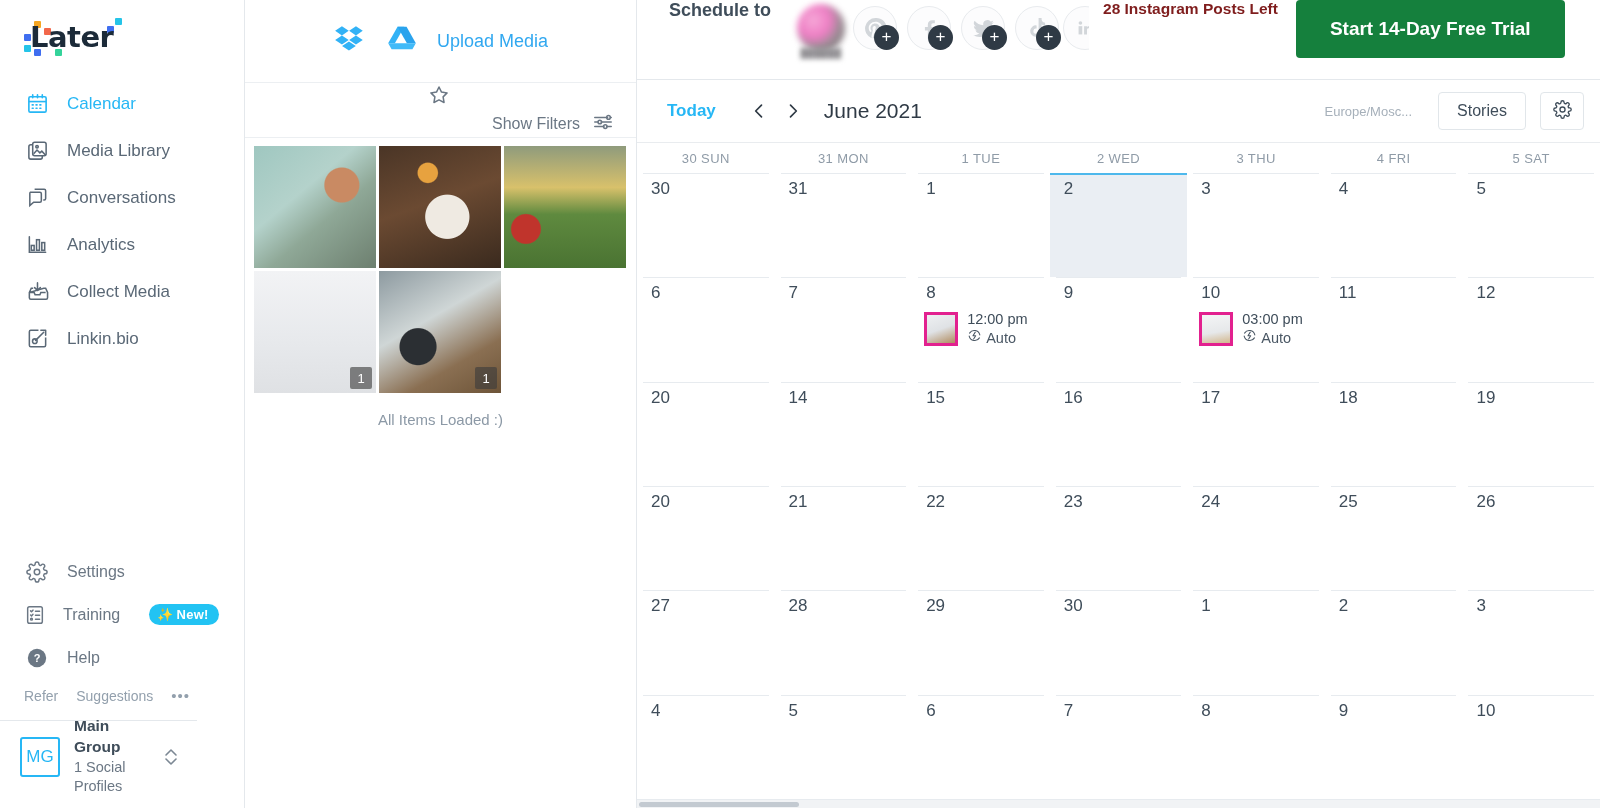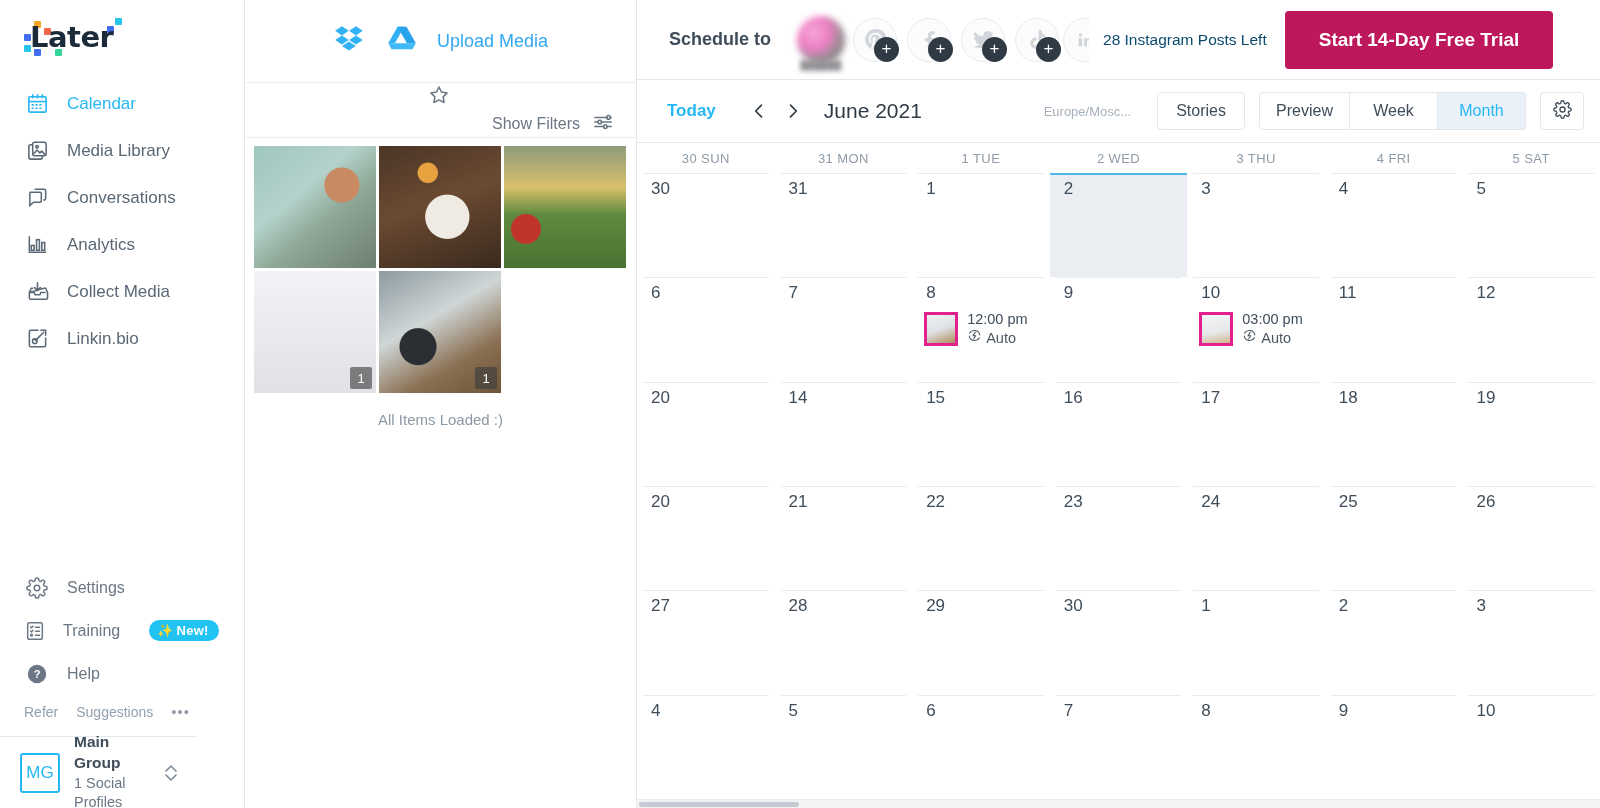--- a/index.html
+++ b/index.html
@@ -33,21 +33,21 @@
   .nav { margin-top: 18px; }
   .nav-item {
     display: flex; align-items: center; gap: 17px;
     height: 47px; padding-left: 24px; cursor: pointer;
   }
   .nav-item .nl { font-size: 17px; color: #5a6876; }
   .nav-item.active .nl { color: #26b7f5; }
   .nav-ico { width: 26px; height: 26px; display: flex; align-items: center; justify-content: center; }
   .nav-ico svg { display: block; }
 
-  .sidebar-bottom { position: absolute; left: 0; bottom: 0; width: 197px; }
+  .sidebar-bottom { position: absolute; left: 0; bottom: 16px; width: 197px; }
   .b-item { display: flex; align-items: center; gap: 17px; height: 43px; padding-left: 24px; cursor: pointer; }
   .b-item .nl { font-size: 16px; color: #6b7784; }
   .newbadge {
     background: #22c3f3; color:#fff; font-size: 13px; font-weight: bold;
     border-radius: 11px; padding: 3px 11px 3px 8px; margin-left: 12px;
     display: inline-flex; align-items: center; gap: 3px; letter-spacing: .2px;
   }
   .refer-row {
     display: flex; align-items: center; gap: 18px;
     padding: 8px 0 16px 24px; font-size: 14px; color: #93a0ad;
@@ -90,21 +90,21 @@
   .badge-n {
     position: absolute; right: 4px; bottom: 4px; width: 22px; height: 22px;
     background: rgba(60,60,60,.62); color: #fff; font-size: 13px;
     display: flex; align-items: center; justify-content: center; border-radius: 2px;
   }
   .all-loaded { text-align: center; font-size: 15px; color: #8c99a6; padding-top: 18px; }
 
   
   .main { flex: 1 1 auto; display: flex; flex-direction: column; height: 808px; min-width: 0; }
   .topbar {
-    height: 80px; display: flex; align-items: center; border-bottom: 1px solid #e4e8ec;
+    height: 80px; display: flex; align-items: flex-start; border-bottom: 1px solid #e4e8ec;
     padding-left: 32px; padding-right: 4px;
   }
   .sched-label { font-size: 18px; font-weight: bold; color: #3f4d5a; margin-right: 22px; white-space: nowrap; }
   .profiles { display: flex; align-items: center; }
   .prof { position: relative; width: 56px; height: 56px; margin-right: -2px; }
   .prof-circle {
     width: 44px; height: 44px; border-radius: 50%; border: 1px solid #e8ebee;
     background: #fcfcfd; display: flex; align-items: center; justify-content: center;
     margin: 6px auto 0 auto;
   }
@@ -114,23 +114,23 @@
   }
   .avatar-live {
     width: 48px; height: 48px; border-radius: 50%; margin: 4px auto 0 auto; position: relative;
     background: radial-gradient(circle at 34% 34%, #f6a9d8 0%, #ee7ec4 36%, #9b8e95 62%, #5c5558 100%);
     filter: blur(3.4px);
   }
   .avatar-name {
     position: absolute; left: 0; right: 0; bottom: -2px; text-align: center;
     font-size: 9px; color: #8e8c90; filter: blur(2.6px); letter-spacing: .5px;
   }
-  .posts-left { font-size: 15.5px; color: #0c4a6e; margin-left: 16px; white-space: nowrap; }
+  .posts-left { font-size: 15.5px; color: #7f1d1d; margin-left: 16px; white-space: nowrap; font-weight: bold; }
   .trial-btn {
-    margin-left: 18px; background: #be185d; color: #fff; font-size: 19px; font-weight: bold;
+    margin-left: 18px; background: #15803d; color: #fff; font-size: 19px; font-weight: bold;
     border: 0; border-radius: 4px; height: 58px; padding: 0 34px; cursor: pointer;
     white-space: nowrap; font-family: "Liberation Sans", sans-serif;
   }
 
   .cal-toolbar {
     height: 63px; display: flex; align-items: center; padding: 0 16px 0 30px;
     border-bottom: 1px solid #e9ecef;
   }
   .today-btn { color: #26b7f5; font-size: 17px; font-weight: bold; cursor: pointer; margin-right: 26px; }
   .navarrow { width: 34px; height: 34px; display: flex; align-items: center; justify-content: center; cursor: pointer; color:#2f3a45; }
@@ -473,25 +473,20 @@
       </span>
       <span class="navarrow">
         <svg width="20" height="20" viewBox="0 0 24 24" fill="none" stroke="#2f3a45" stroke-width="2" stroke-linecap="round" stroke-linejoin="round">
             <path d="M9 5l7 7-7 7"></path>
           </svg>
       </span>
       <span class="month-title">June 2021</span>
       <span class="tz">Europe/Mosc...</span>
 
       <button class="btn-plain">Stories</button>
-      <div class="seg">
-        <button class="btn-plain">Preview</button>
-        <button class="btn-plain">Week</button>
-        <button class="btn-plain sel">Month</button>
-      </div>
       <button class="btn-plain gear-btn">
         <span>
           <svg width="19" height="19" viewBox="0 0 24 24" fill="none" stroke="#3f4d5a" stroke-width="1.7">
             <circle cx="12" cy="12" r="3.2"></circle>
             <path d="M19.4 15a1.6 1.6 0 0 0 .3 1.8l.1.1a2 2 0 1 1-2.8 2.8l-.1-.1a1.6 1.6 0 0 0-1.8-.3 1.6 1.6 0 0 0-1 1.5V21a2 2 0 0 1-4 0v-.1A1.6 1.6 0 0 0 9 19.4a1.6 1.6 0 0 0-1.8.3l-.1.1a2 2 0 1 1-2.8-2.8l.1-.1a1.6 1.6 0 0 0 .3-1.8 1.6 1.6 0 0 0-1.5-1H3a2 2 0 0 1 0-4h.1A1.6 1.6 0 0 0 4.6 9a1.6 1.6 0 0 0-.3-1.8l-.1-.1a2 2 0 1 1 2.8-2.8l.1.1a1.6 1.6 0 0 0 1.8.3H9a1.6 1.6 0 0 0 1-1.5V3a2 2 0 0 1 4 0v.1a1.6 1.6 0 0 0 1 1.5 1.6 1.6 0 0 0 1.8-.3l.1-.1a2 2 0 1 1 2.8 2.8l-.1.1a1.6 1.6 0 0 0-.3 1.8V9a1.6 1.6 0 0 0 1.5 1H21a2 2 0 0 1 0 4h-.1a1.6 1.6 0 0 0-1.5 1z"></path>
           </svg>
         </span>
       </button>
     </div>
 

